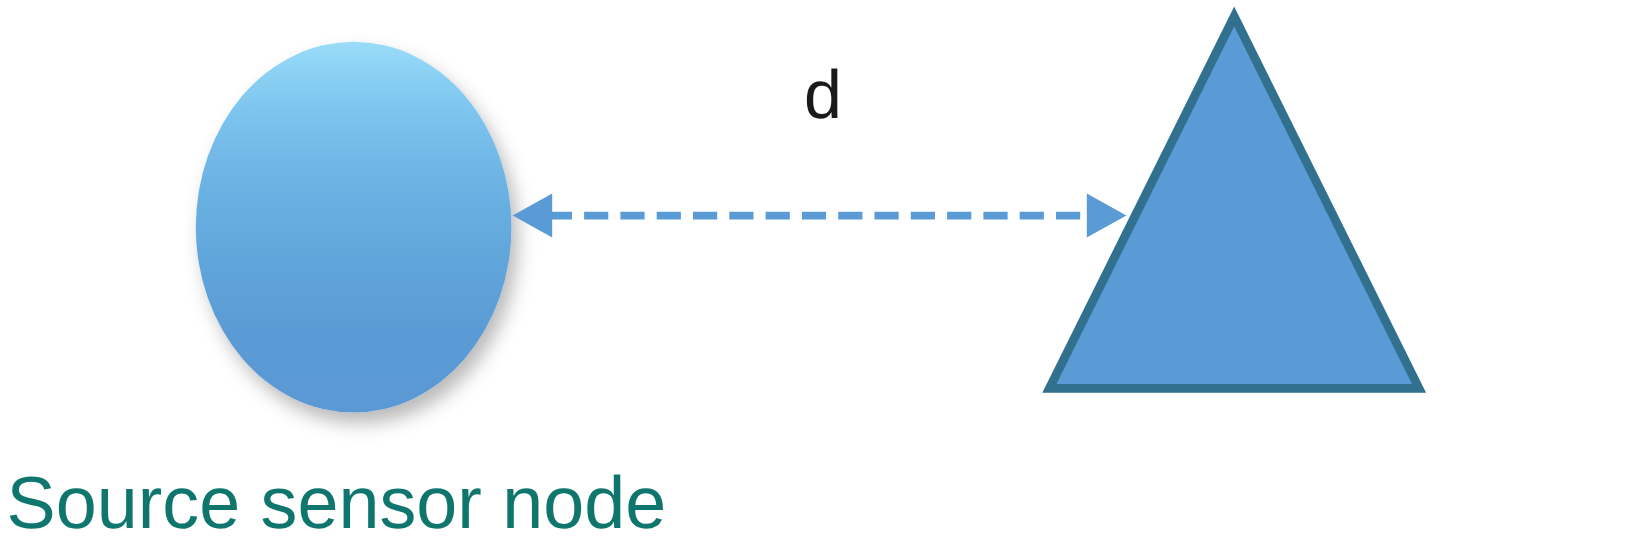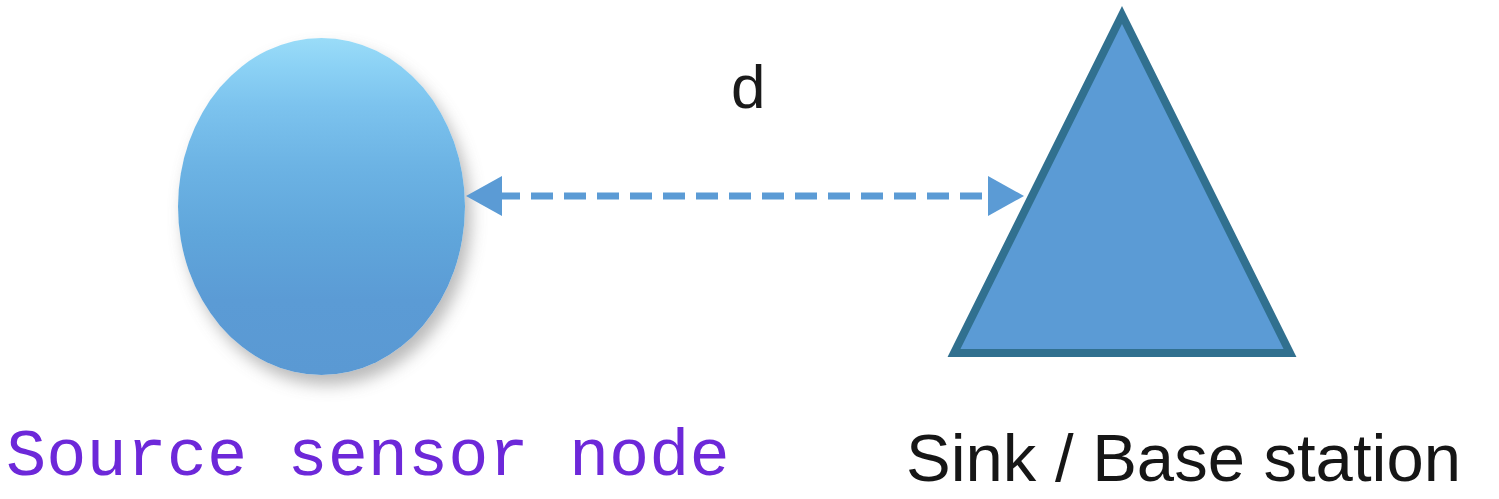--- a/index.html
+++ b/index.html
@@ -68,22 +68,22 @@
     color: #1a1a1a;
     font-family: "Liberation Sans", sans-serif;
     white-space: nowrap;
   }
   .label-left {
     position: absolute;
     left: 6px;
     top: 424px;
     font-size: 67px;
     line-height: 1;
-    color: #6d28d9;
-    font-family: Liberation Mono, monospace;
+    color: #0f766e;
+    font-family: Liberation Sans, sans-serif;
     white-space: nowrap;
   }
   .label-right {
     position: absolute;
     left: 906px;
     top: 424px;
     font-size: 67px;
     line-height: 1;
     color: #161616;
     font-family: "Liberation Sans", sans-serif;
@@ -111,15 +111,14 @@
   <div class="node-triangle">
     <svg width="356" height="362" viewBox="0 0 356 362" xmlns="http://www.w3.org/2000/svg">
       <polygon points="178,10 346,348 10,348" fill="#5B9BD5" stroke="#31708F" stroke-width="8" stroke-linejoin="miter"></polygon>
     </svg>
   </div>
 
   <div class="label-d">d</div>
 
   <div class="label-left">Source sensor node</div>
 
-  <div class="label-right">Sink / Base station</div>
 
 </div>
 
 </body></html>

